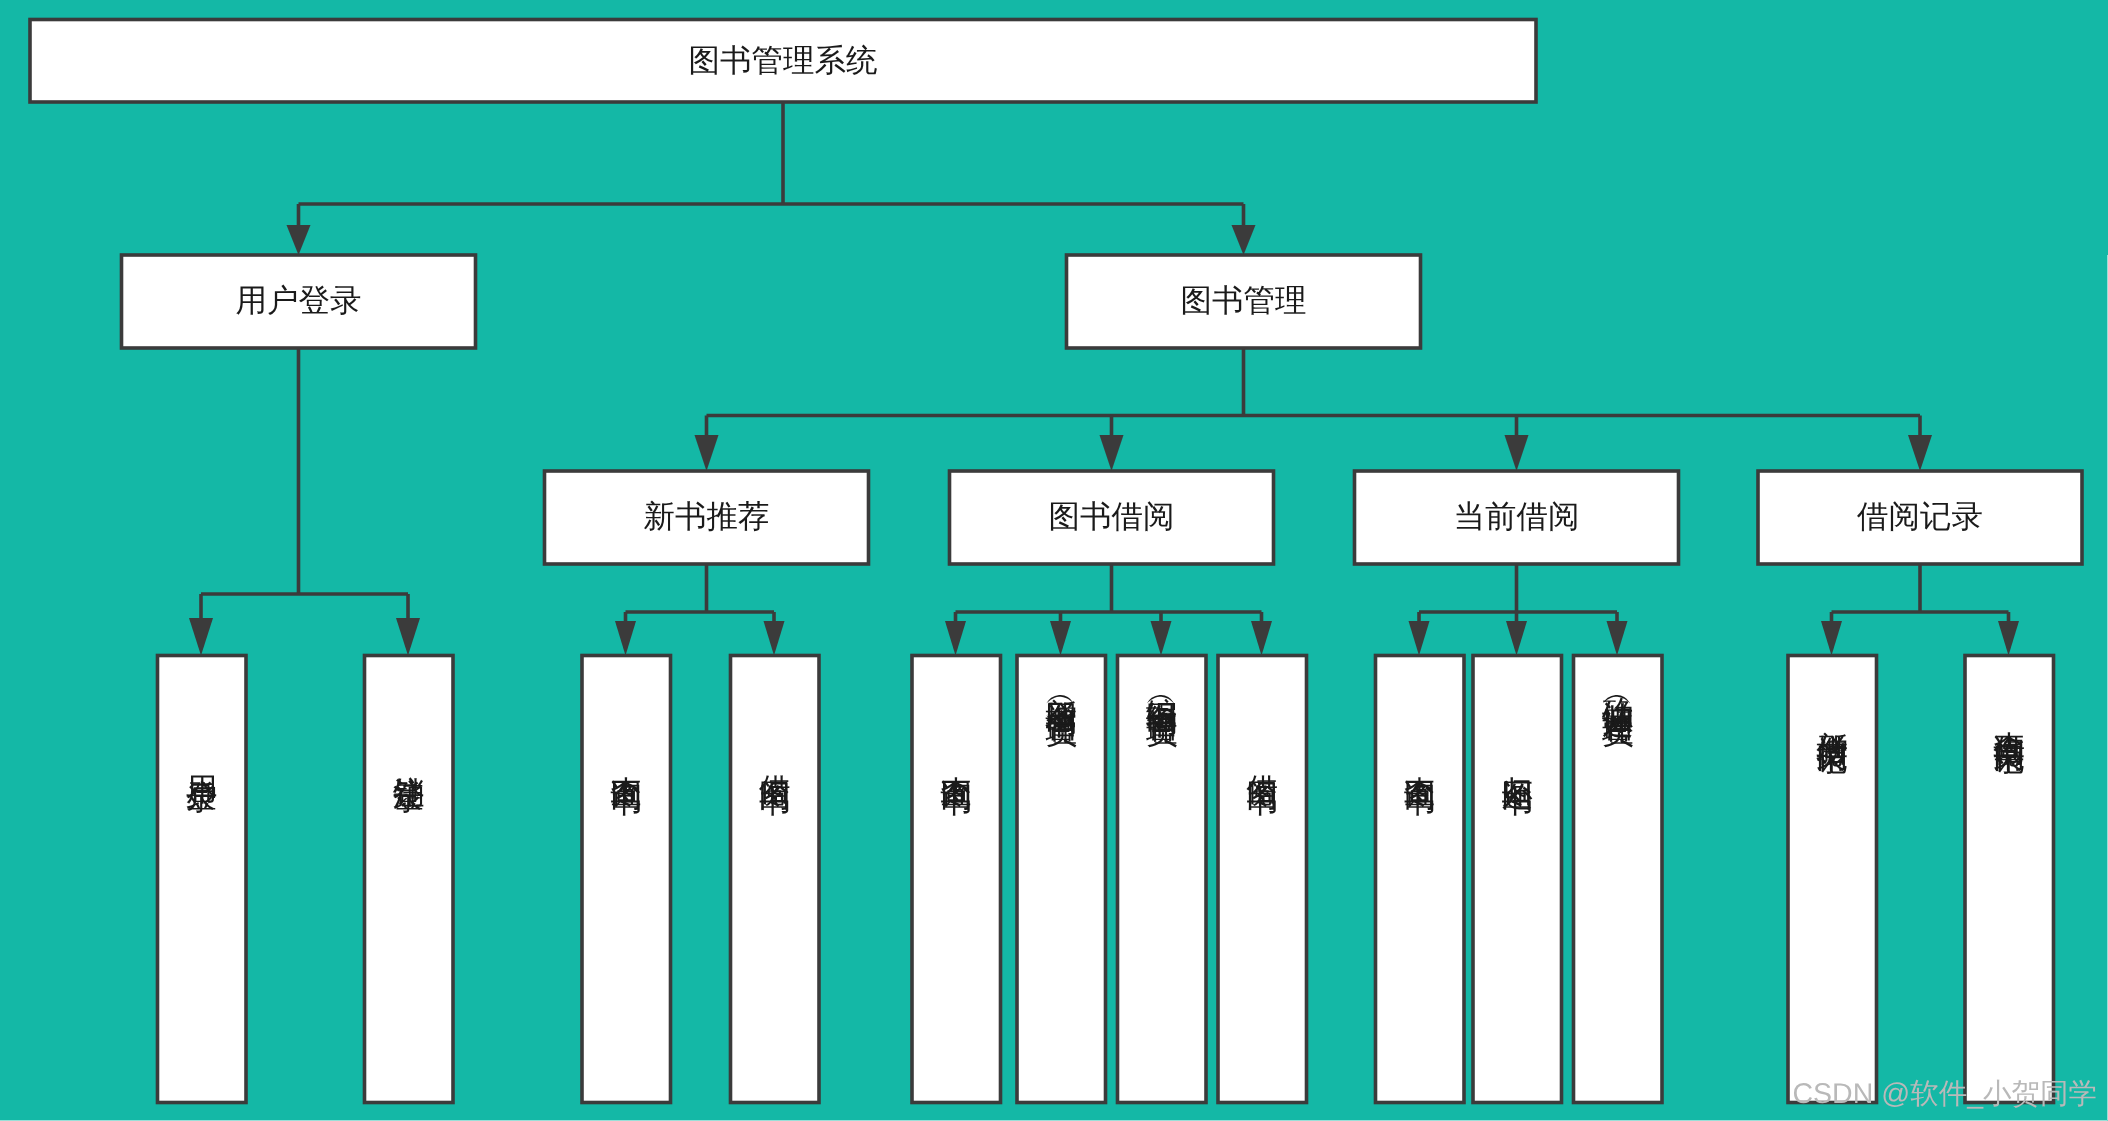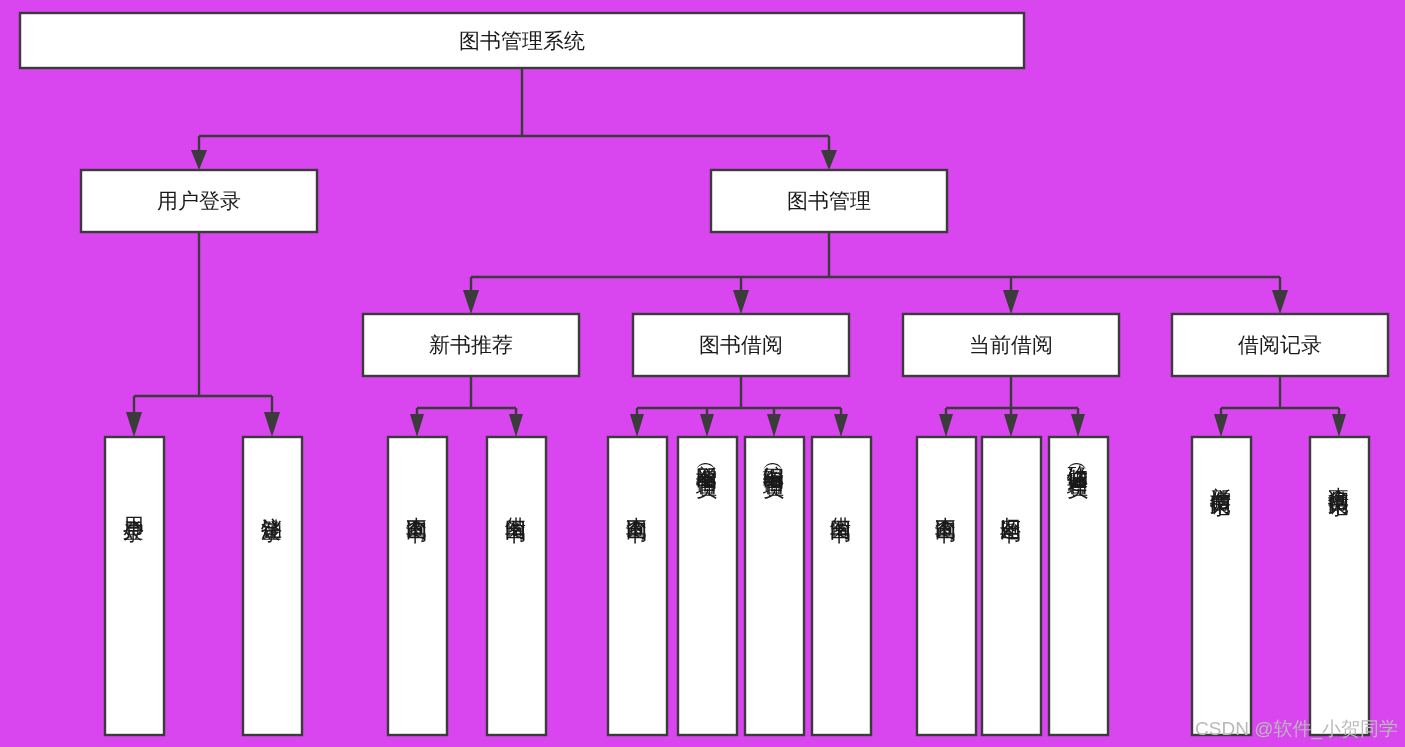--- a/index.html
+++ b/index.html
@@ -7,21 +7,21 @@
     padding: 0;
     background: #ffffff;
   }
   body {
     font-family: "Liberation Sans", "DejaVu Sans", sans-serif;
   }
   #diagram-root {
     position: relative;
     width: 1405px;
     height: 747px;
-    background: #d946ef;
+    background: #14b8a6;
     overflow: hidden;
   }
   svg.canvas {
     position: absolute;
     top: 0;
     left: 0;
     width: 1405px;
     height: 747px;
   }
   .node-box {

